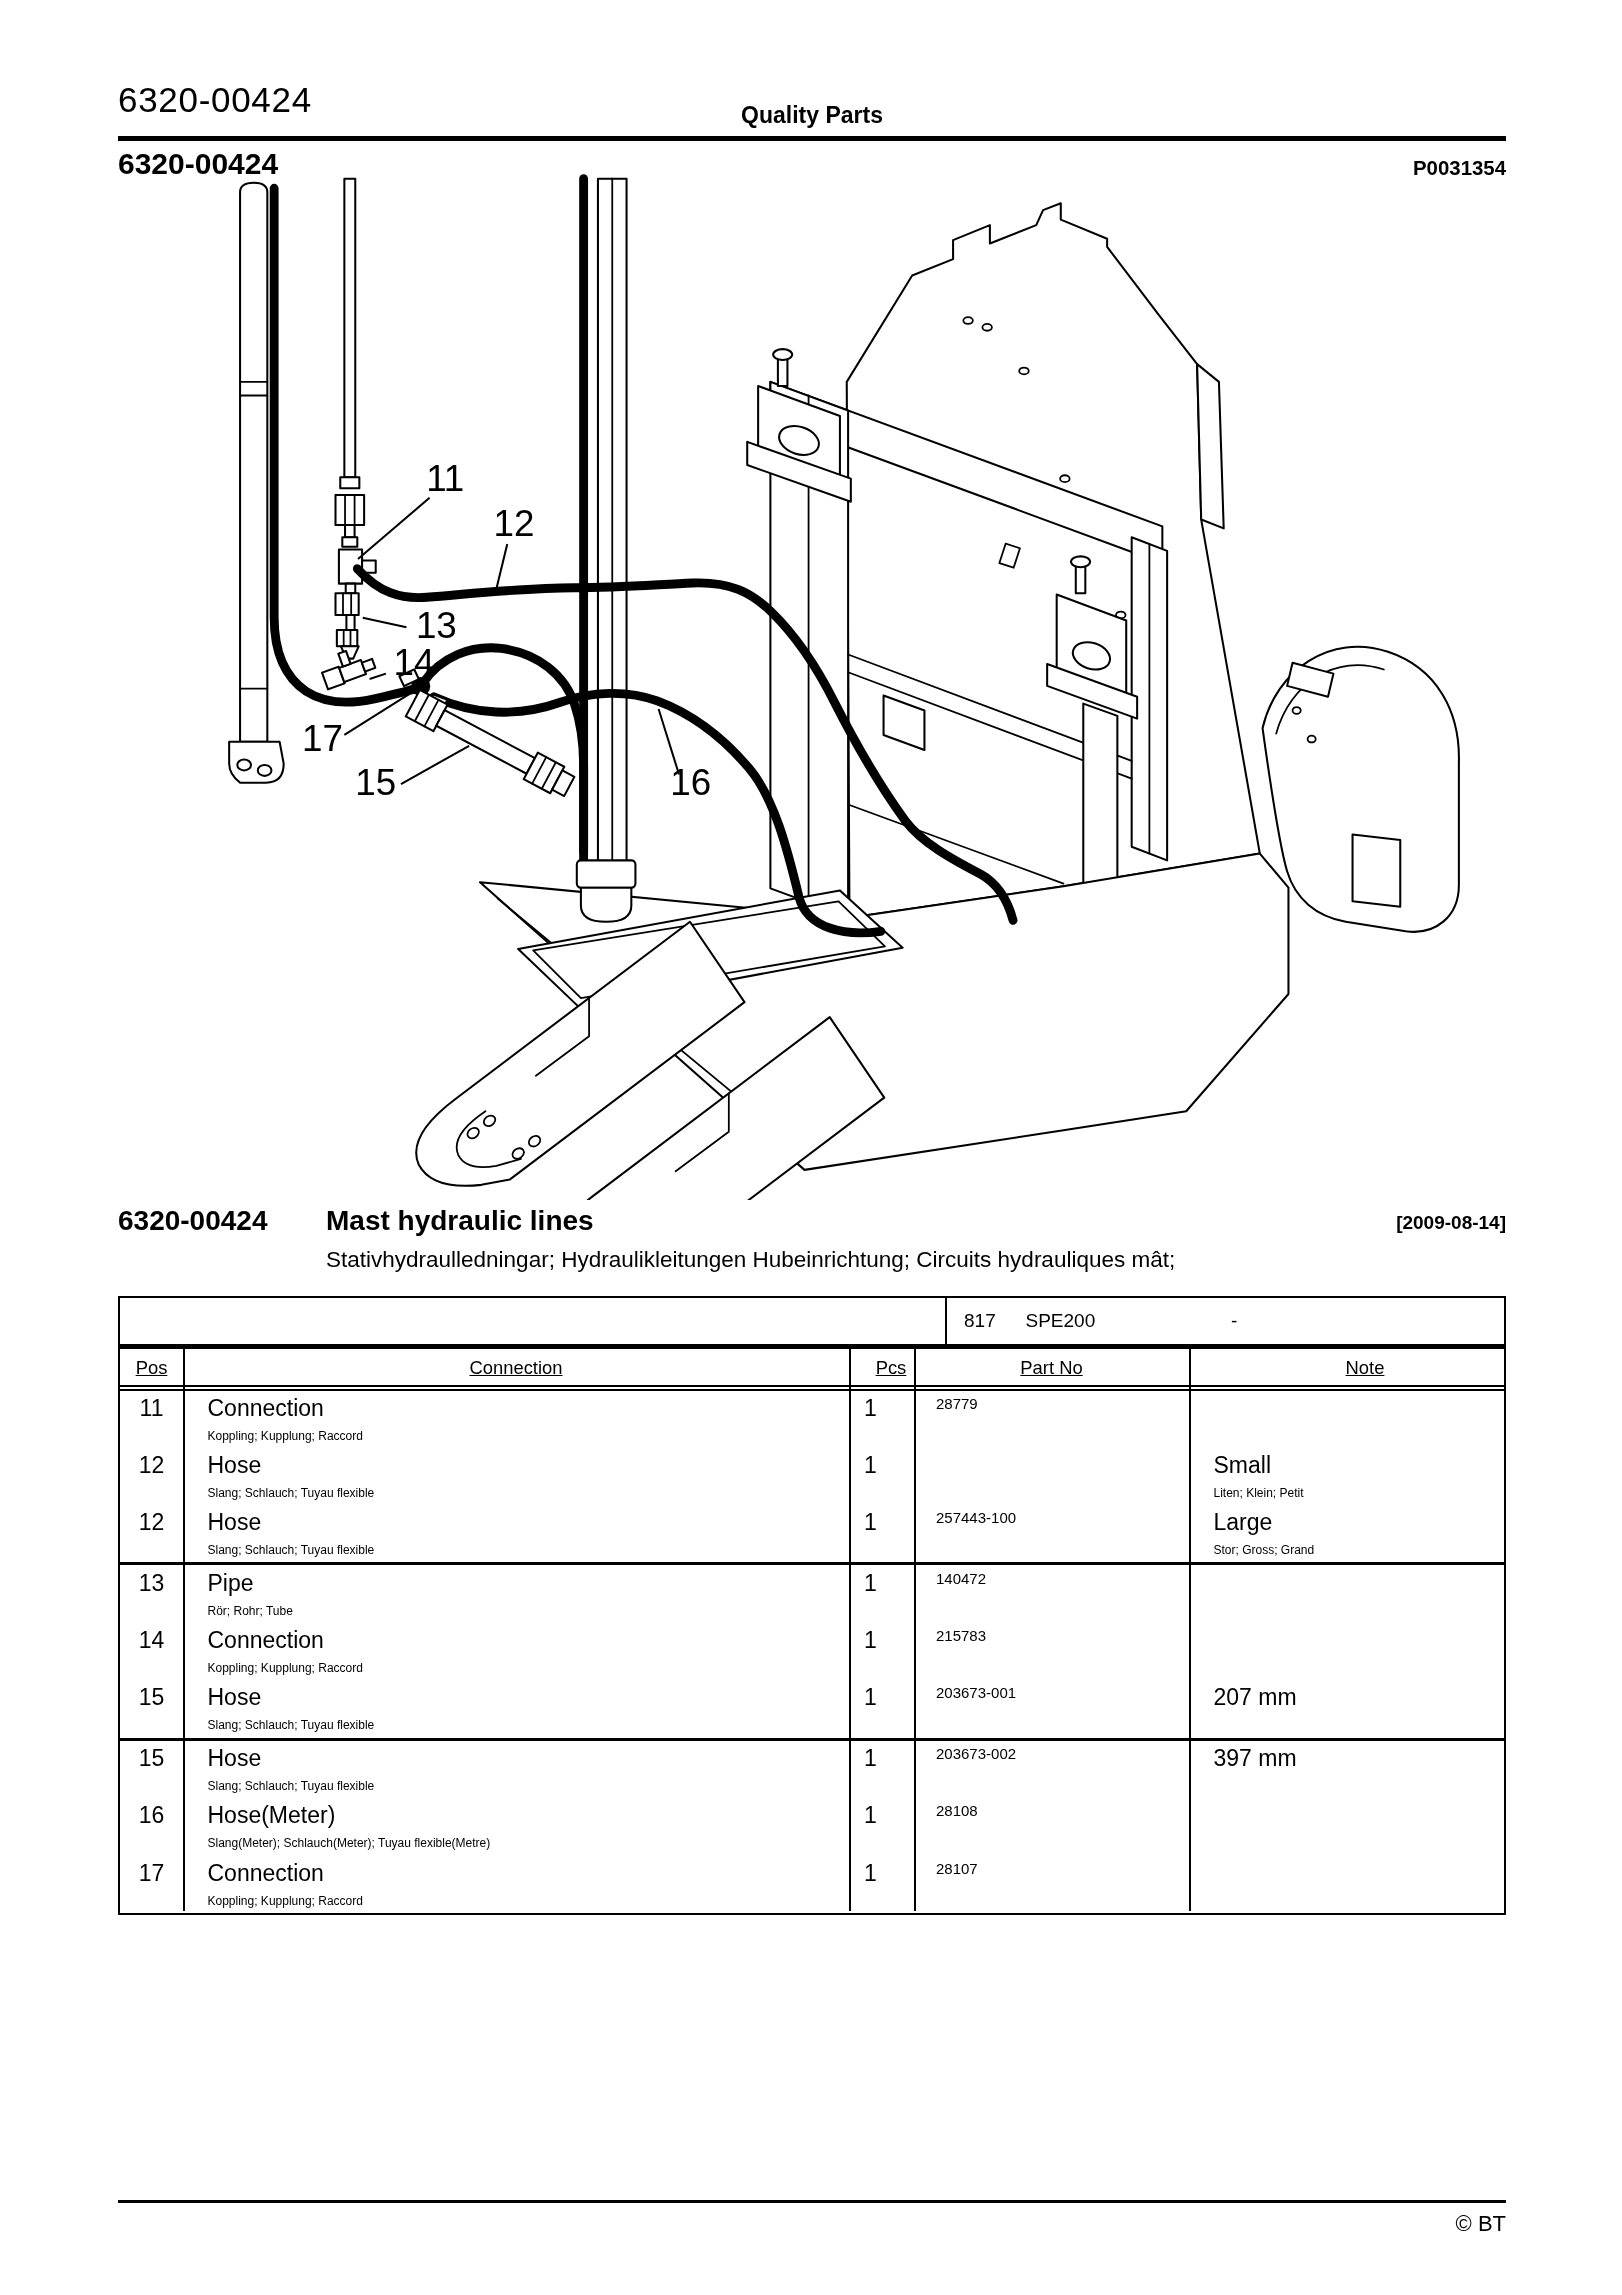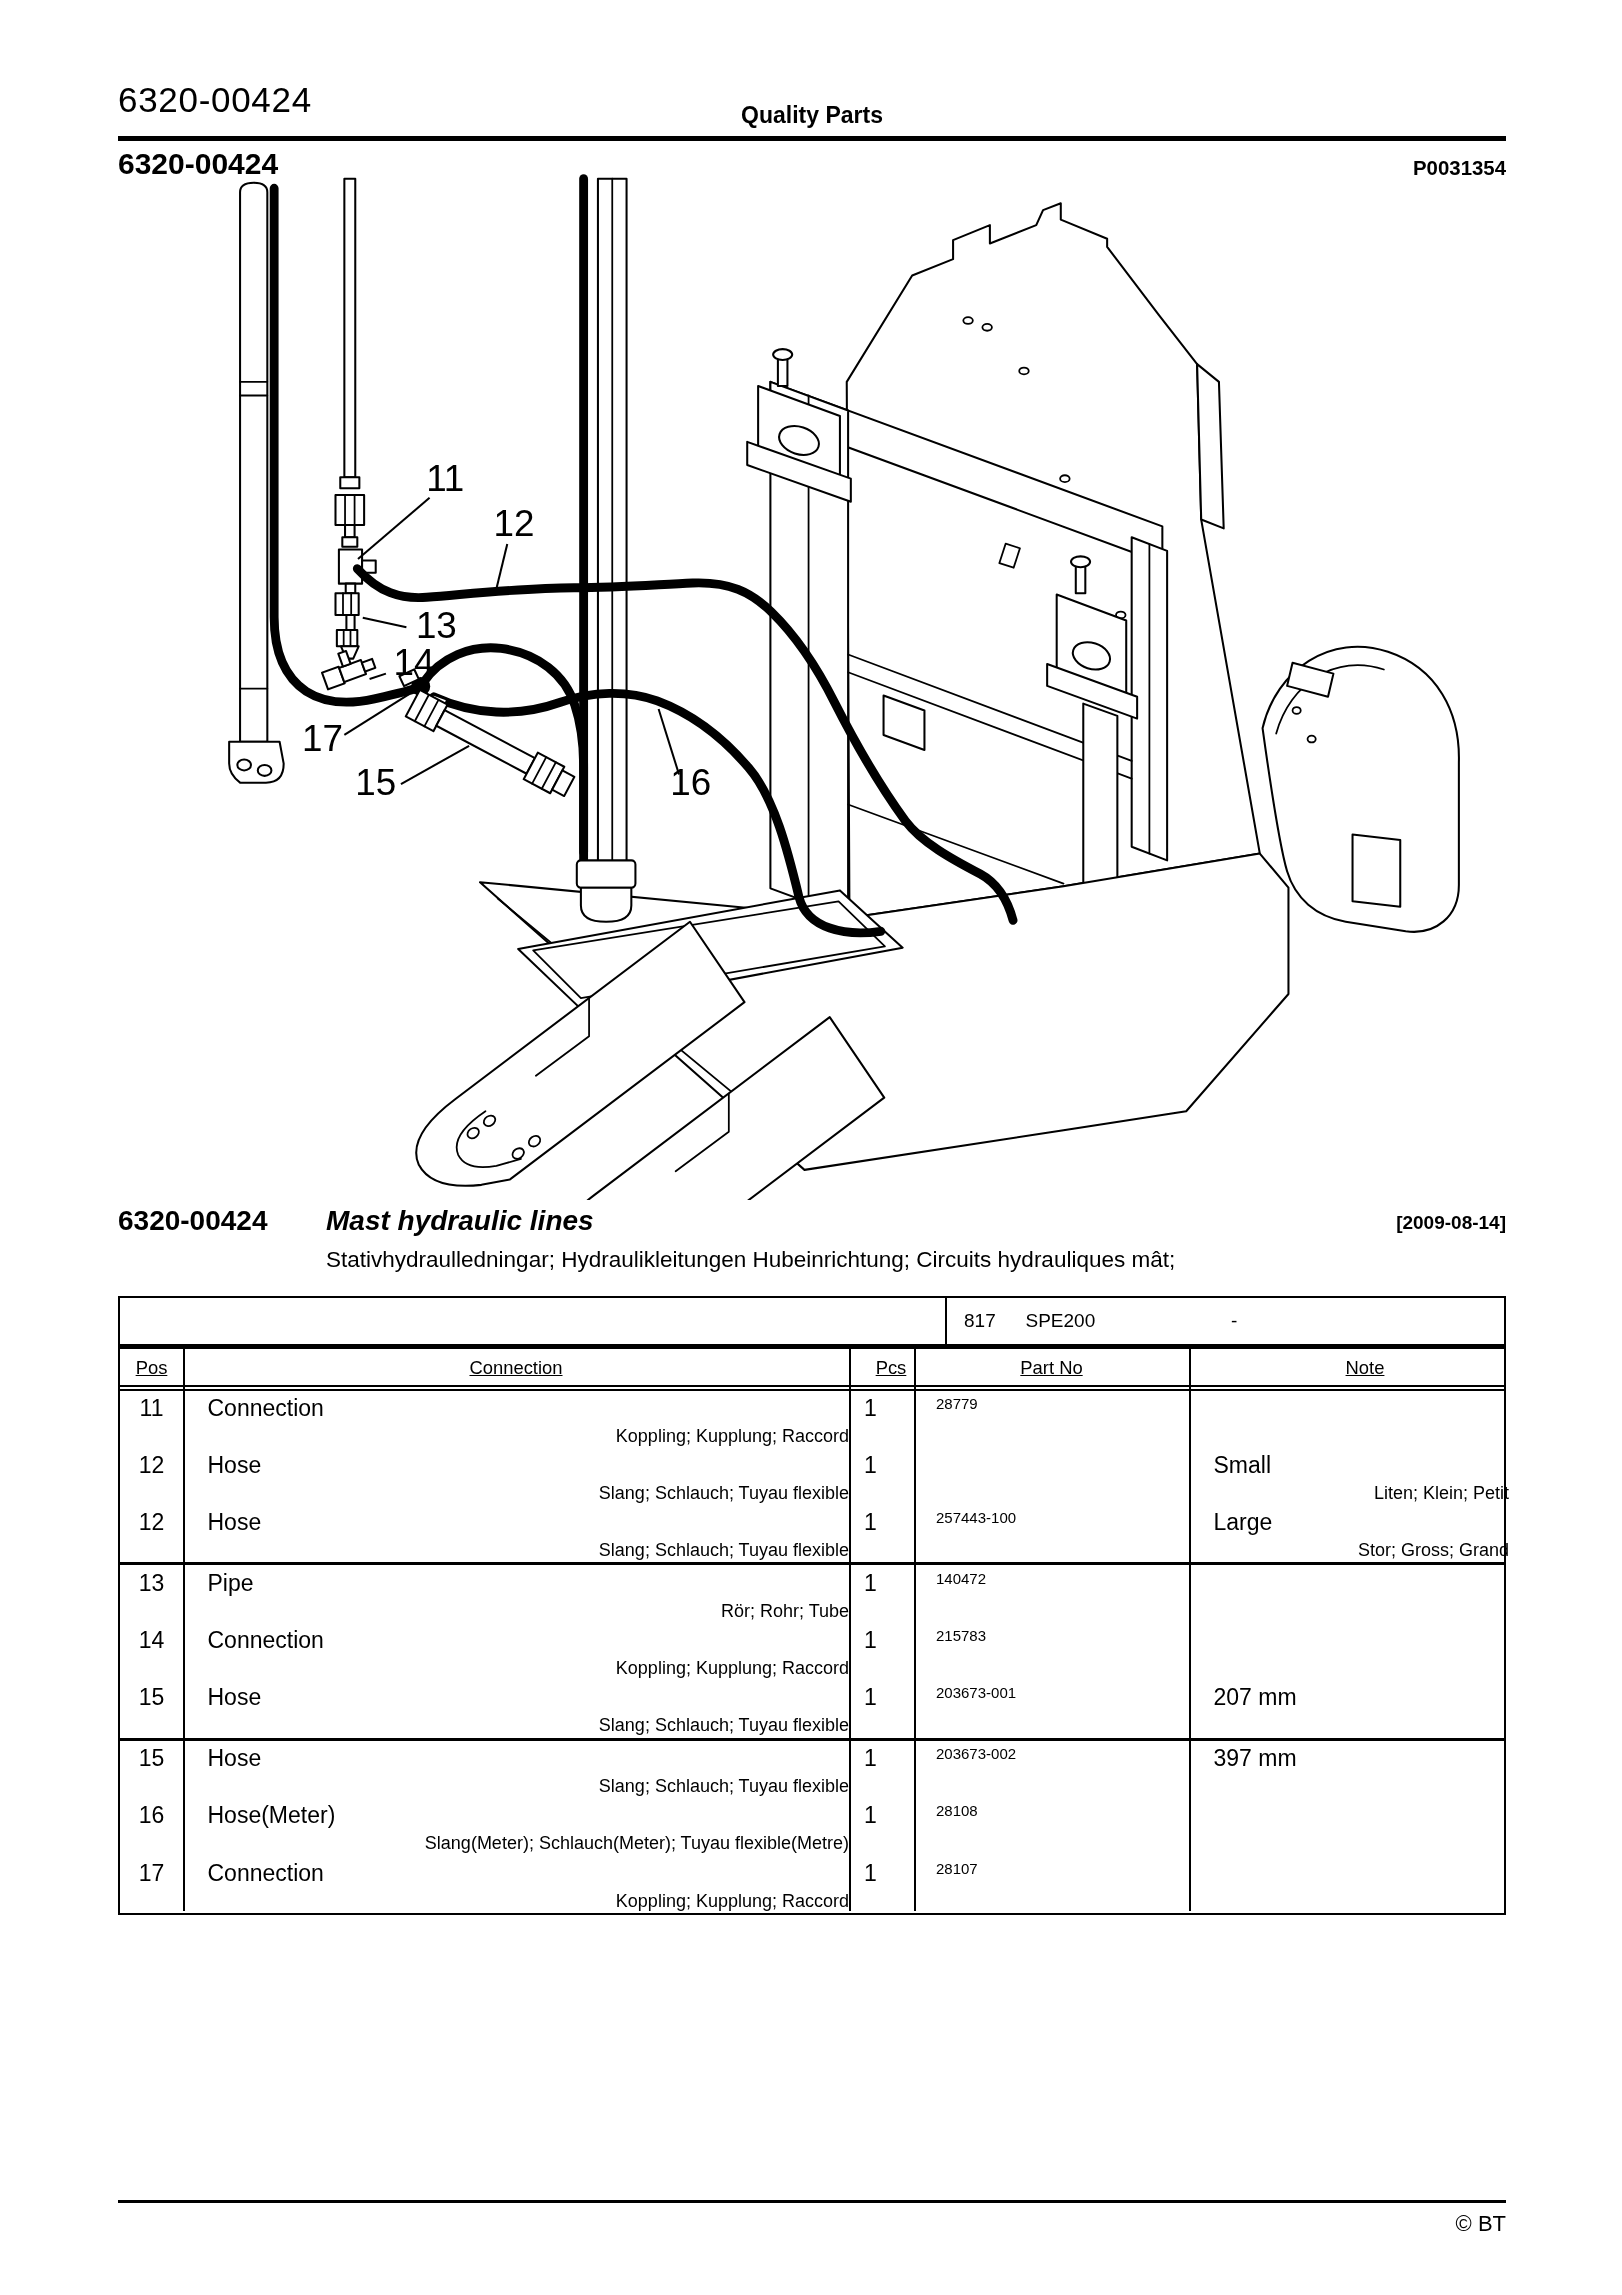--- a/index.html
+++ b/index.html
@@ -17,21 +17,21 @@
   
   .figure{position:absolute;left:116px;top:167px;width:1394px;height:1033px;}
   .figure svg{width:100%;height:100%;}
   .ol{fill:#fff;stroke:#000;stroke-width:3;stroke-linejoin:round;}
   .ln{fill:none;stroke:#000;stroke-width:2.6;stroke-linejoin:round;stroke-linecap:round;}
   .hose{fill:none;stroke:#000;stroke-width:13;stroke-linecap:round;}
   .callout{font-size:54px;fill:#000;font-family:"Liberation Sans",sans-serif;}
   .leader{stroke:#000;stroke-width:3;fill:none;}
   
   .sec-code{position:absolute;left:118px;top:1205px;font-size:28px;font-weight:700;}
-  .sec-title{position:absolute;left:326px;top:1205px;font-size:28px;font-weight:700;font-style:italic;}
+  .sec-title{position:absolute;left:326px;top:1205px;font-size:28px;font-weight:700;}
   .sec-date{position:absolute;left:118px;top:1212px;width:1388px;text-align:right;font-size:19px;font-weight:700;}
   .sec-sub{position:absolute;left:326px;top:1247px;font-size:22.5px;font-weight:400;}
   
   .ptable{position:absolute;left:118px;top:1296px;width:1388px;height:619px;border:2px solid #000;}
   .band{position:absolute;left:0;top:0;width:100%;height:46px;}
   .band-divider{position:absolute;left:825px;top:0;width:2px;height:46px;background:#000;}
   .band-text{position:absolute;left:844px;top:11.6px;font-size:19px;}
   .band-text span{margin-right:24.5px;}
   .band-dash{position:absolute;left:1111px;top:11.6px;font-size:19px;}
   .sep-thick{position:absolute;left:0;top:46px;width:100%;height:4.8px;background:#000;}
@@ -48,21 +48,21 @@
   .v1{left:63px;} .v2{left:729px;} .v3{left:794px;} .v4{left:1069px;}
   .trow{position:absolute;left:0;width:100%;height:57px;}
   .gsep{position:absolute;left:0;width:100%;height:3.4px;background:#000;}
   .cell{position:absolute;top:0;height:100%;}
   .cPos{left:0;width:63px;text-align:center;font-size:23px;padding-top:4.1px;}
   .cDesc{left:63px;width:666px;padding-left:24.5px;}
   .cPcs{left:729px;width:65px;padding-left:15px;font-size:23px;padding-top:4.1px;}
   .cPart{left:794px;width:275px;padding-left:22px;font-size:15px;padding-top:4.1px;}
   .cNote{left:1069px;width:320px;padding-left:24.5px;}
   .main{font-size:23px;padding-top:4.1px;line-height:26px;white-space:nowrap;}
-  .sub{font-size:18px;padding-top:6.8px;line-height:17.7px;white-space:nowrap;text-align:right;}
+  .sub{font-size:12px;padding-top:6.8px;line-height:17.7px;white-space:nowrap;}
   
   .ftr-rule{position:absolute;left:118px;top:2200px;width:1388px;height:2.7px;background:#000;}
   .ftr-text{position:absolute;left:118px;top:2211px;width:1388px;text-align:right;font-size:22px;}
 </style>
 </head>
 <body>
 
 <div class="page">
 
   <div class="hdr-code">6320-00424</div>

